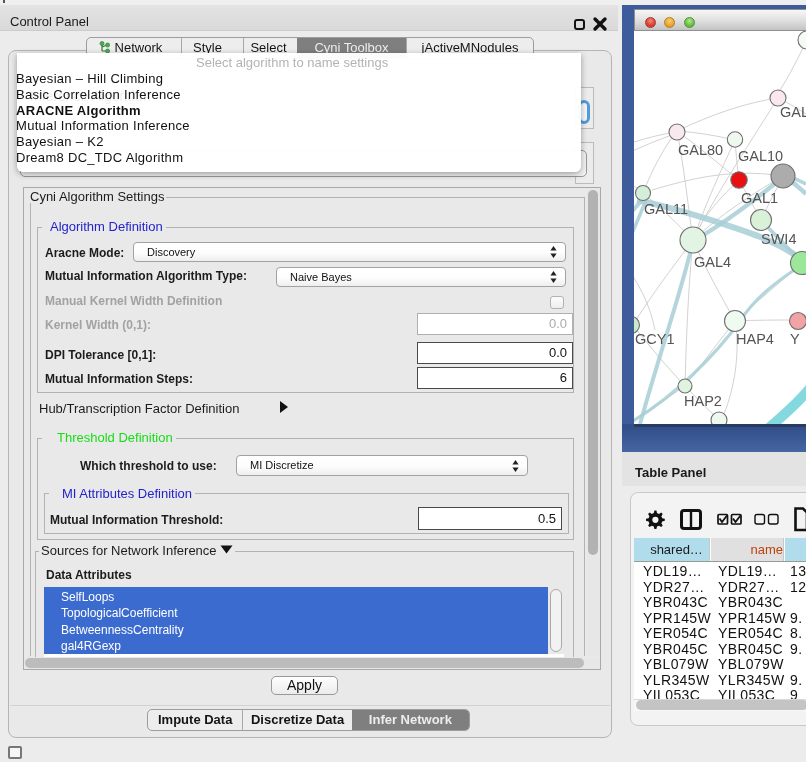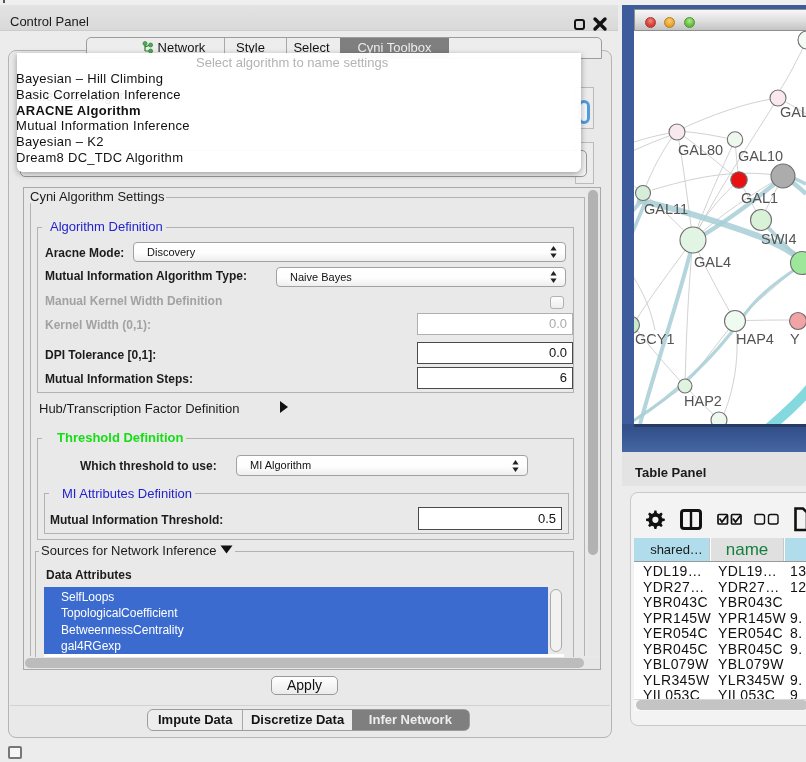--- a/index.html
+++ b/index.html
@@ -32,32 +32,33 @@
 <div class="abs" style="left:0;top:5px;width:618px;height:26px;background:linear-gradient(#e3e3e3,#d9d9d9);border-bottom:1px solid #cccccc;">
   <div class="abs" style="left:10px;top:9px;font-size:13px;color:#1a1a1a;">Control Panel</div>
   <div class="abs" style="left:574px;top:14px;width:11px;height:11px;border:2px solid #111;border-radius:3px;"></div>
   <svg class="abs" style="left:592px;top:11px;" width="16" height="16" viewBox="0 0 16 16">
     <path d="M3 3 L13 13 M13 3 L3 13" stroke="#111" stroke-width="3.4" stroke-linecap="round"></path>
   </svg>
 </div>
 
 <div class="abs" style="left:8px;top:50px;width:604px;height:688px;border:1px solid #b5b5b5;border-radius:8px;background:#e9e9e9;"></div>
 
-<div class="tabrow" style="left:86px;top:37px;width:516px;border-bottom-left-radius:0;border-bottom-right-radius:0;padding-left:43px;">
+<div class="tabrow" style="left:86px;top:37px;width:448px;border-bottom-left-radius:0;border-bottom-right-radius:0;">
   <div class="tab" style="width:94px;text-align:left;padding-left:11px;">
     <svg style="vertical-align:-2px" width="13" height="13" viewBox="0 0 13 13">
       <path d="M4 3 L4 10 M4 6 L9 4 M4 10 L9 10" stroke="#2e7d32" stroke-width="1.2" fill="none"></path>
       <circle cx="4" cy="2.5" r="2" fill="#4caf50" stroke="#2e7d32" stroke-width="0.7"></circle>
       <circle cx="9.6" cy="4" r="2" fill="#4caf50" stroke="#2e7d32" stroke-width="0.7"></circle>
       <circle cx="9.6" cy="10" r="2" fill="#4caf50" stroke="#2e7d32" stroke-width="0.7"></circle>
     </svg>
     Network</div>
   <div class="tab" style="width:62px;padding-right:10px;">Style</div>
   <div class="tab" style="width:54px;padding-right:4px;">Select</div>
   <div class="tab sel" style="width:109px;">Cyni Toolbox</div>
+  <div class="tab" style="width:127px;">jActiveMNodules</div>
 </div>
 
 <div class="abs" style="left:23px;top:187px;width:578px;height:483px;border:1px solid #a9a9a9;background:#e9e9e9;"></div>
 
 <div class="abs" style="left:587px;top:188px;width:13px;height:468px;background:#e7e7e7;"></div>
 <div class="abs" style="left:588px;top:190px;width:10px;height:365px;background:#b2b2b2;border-radius:5px;"></div>
 
 <div class="abs" style="left:24px;top:657px;width:576px;height:12px;background:#e7e7e7;"></div>
 <div class="abs" style="left:25px;top:658px;width:559px;height:10px;background:#bcbcbc;border-radius:5px;"></div>
 
@@ -94,24 +95,24 @@
 <div class="inp" style="left:417px;top:342px;width:156px;height:22px;line-height:20px;">0.0</div>
 <div class="lbl abs" style="left:45px;top:372px;">Mutual Information Steps:</div>
 <div class="inp" style="left:417px;top:367px;width:156px;height:22px;line-height:20px;">6</div>
 
 <div class="abs" style="left:39px;top:401px;font-size:13px;color:#1c1c1c;">Hub/Transcription Factor Definition</div>
 <svg class="abs" style="left:279px;top:401px;" width="10" height="12" viewBox="0 0 10 12">
     <path d="M1 0 L9 6 L1 12 Z" fill="#111"></path>
   </svg>
 
 <div class="fs" style="left:37px;top:438px;width:537px;height:102px;"></div>
-<div class="fs-t" style="left:42px;top:431px;color:#16dd16;padding:0 3px 0 15px;font-weight:bold;">Threshold Definition</div>
+<div class="fs-t" style="left:42px;top:431px;color:#16dd16;padding:0 3px 0 15px;">Threshold Definition</div>
 <div class="lbl abs" style="left:80px;top:459px;">Which threshold to use:</div>
 <div class="combo" style="left:236px;top:455px;width:292px;height:21px;">
-  <div class="ctext">MI Algorithm</div>
+  <div class="ctext">MI Discretize</div>
   <div class="spin">
       <svg width="7" height="12" viewBox="0 0 7 12">
         <path d="M3.5 0 L6.6 4.4 L0.4 4.4 Z" fill="#222"></path>
         <path d="M3.5 12 L6.6 7.6 L0.4 7.6 Z" fill="#222"></path>
       </svg>
     </div>
 </div>
 
 <div class="fs" style="left:44px;top:493px;width:525px;height:41px;"></div>
 <div class="fs-t" style="left:49px;top:487px;color:#2323cd;padding:0 3px 0 13px;">MI Attributes Definition</div>
@@ -255,30 +256,30 @@
   <path d="M87 15.5 L89.5 19 L94.5 12.5" fill="none" stroke="#111" stroke-width="1.8"></path>
   <g fill="none" stroke="#111" stroke-width="1.4">
     <rect x="109" y="11.5" width="9.5" height="9.5" rx="2"></rect>
     <rect x="122.5" y="11.5" width="9.5" height="9.5" rx="2"></rect>
   </g>
   <path d="M149.5 5.5 L157 5.5 L161 9.5 L161 27 L149.5 27 Z" fill="none" stroke="#111" stroke-width="2.6"></path>
 </svg>
 
 <div class="abs" style="left:634px;top:538px;width:172px;height:173px;background:#ffffff;overflow:hidden;">
   <div class="abs" style="left:0;top:0;width:76px;height:23px;background:#b0dcec;border-right:1px solid #c8c8c8;text-align:center;font-size:13px;color:#1a1a1a;line-height:23px;padding-left:10px;">shared…</div>
-  <div class="abs" style="left:77px;top:0;width:73px;height:23px;background:#e0e0e0;border-right:1px solid #c8c8c8;text-align:center;font-size:17px;color:#15803d;line-height:23px;">name</div>
+  <div class="abs" style="left:77px;top:0;width:73px;height:23px;background:#e0e0e0;border-right:1px solid #c8c8c8;text-align:right;font-size:13px;color:#c2410c;line-height:23px;">name</div>
   <div class="abs" style="left:151px;top:0;width:21px;height:23px;background:#b0dcec;"></div>
   <div class="abs" style="left:0;top:23px;width:172px;height:1px;background:#9a9a9a;"></div>
   <div class="abs" style="left:9px;top:26px;font-size:14px;letter-spacing:0.4px;color:#111;line-height:15.5px;white-space:pre;">YDL19…<br>YDR27…<br>YBR043C<br>YPR145W<br>YER054C<br>YBR045C<br>YBL079W<br>YLR345W<br>YIL053C</div>
   <div class="abs" style="left:84px;top:26px;font-size:14px;letter-spacing:0.4px;color:#111;line-height:15.5px;white-space:pre;">YDL19…<br>YDR27…<br>YBR043C<br>YPR145W<br>YER054C<br>YBR045C<br>YBL079W<br>YLR345W<br>YIL053C</div>
   <div class="abs" style="left:156px;top:26px;font-size:14px;letter-spacing:0.4px;color:#111;line-height:15.5px;white-space:pre;">13<br>12<br><br>9.<br>8.<br>9.<br><br>9.<br>9</div>
   <div class="abs" style="left:0;top:161px;width:172px;height:12px;background:#f7f7f7;border-top:1px solid #d9d9d9;"></div>
   <div class="abs" style="left:2px;top:162px;width:172px;height:10px;background:#c4c4c4;border-radius:5px;"></div>
 </div>
 
 <div class="abs" style="left:271px;top:676px;width:67px;height:19px;border:1px solid #999999;border-radius:5px;background:linear-gradient(#ffffff,#ebebeb);text-align:center;font-size:14px;color:#111;line-height:17px;">Apply</div>
 <div class="abs" style="left:10px;top:705px;width:600px;height:1px;background:#d2d2d2;"></div>
-<div class="tabrow" style="left:147px;top:709px;width:323px;border-radius:6px;">
+<div class="tabrow" style="left:147px;top:709px;width:323px;">
   <div class="tab" style="width:95px;font-weight:bold;">Impute Data</div>
   <div class="tab" style="width:110px;font-weight:bold;">Discretize Data</div>
   <div class="tab sel" style="width:118px;border-radius:0 4px 4px 0;font-weight:bold;">Infer Network</div>
 </div>
 <div class="abs" style="left:8px;top:746px;width:14px;height:13px;border:2px solid #777;border-radius:2px;background:#f6f6f6;"></div>
 
 </body></html>

